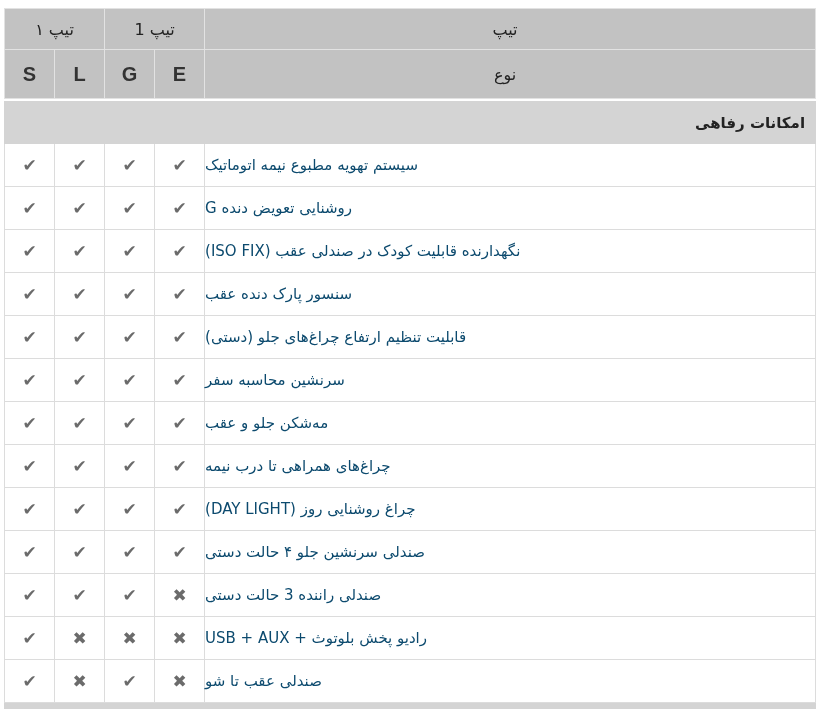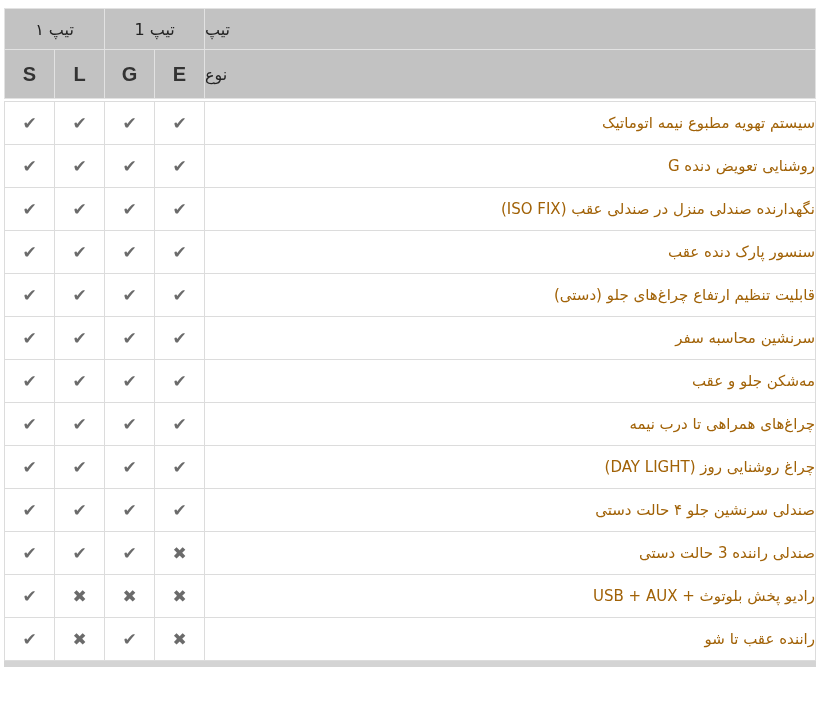--- a/index.html
+++ b/index.html
@@ -32,21 +32,21 @@
     col.c-label { width: 611px; }
     col.c-opt { width: 50px; }
     thead tr.r1 th, thead tr.r2 th {
       background: #c2c2c2;
       border-color: #e2e2e2;
       height: 40px;
       margin-top: 12px;
     }
     thead tr.r2 th { height: 48px; }
     thead th.label-h {
-      text-align: left;
+      text-align: center;
       padding-right: 10px;
       font-size: 16px;
       color: #222;
     }
     thead th.grp {
       text-align: center;
       font-size: 16px;
       color: #222;
     }
     thead th.opt {
@@ -69,23 +69,23 @@
       padding-right: 10px;
       font-size: 15px;
       font-weight: bold;
       color: #222;
     }
     tbody tr.row td {
       height: 42px;
       background: #ffffff;
     }
     tbody tr.row td.feat {
-      text-align: right;
+      text-align: left;
       font-size: 15px;
-      color: #a16207;
+      color: #0c4a6e;
     }
     tbody tr.row td.mark {
       text-align: center;
       color: #6b6b6b;
       font-size: 17px;
     }
     .footer-bar {
       height: 6px;
       background: #d4d4d4;
       width: 812px;
@@ -114,36 +114,39 @@
         <th class="opt">E</th>
         <th class="opt">G</th>
         <th class="opt">L</th>
         <th class="opt">S</th>
       </tr>
     </thead>
     <tbody id="tbody">
       <tr class="spacer">
           <td colspan="5"></td>
         </tr>
+      <tr class="section">
+        <td colspan="5">امکانات رفاهی</td>
+      </tr>
     <tr class="row">
           <td class="feat">سیستم تهویه مطبوع نیمه اتوماتیک</td>
           <td class="mark">✔</td>
           <td class="mark">✔</td>
           <td class="mark">✔</td>
           <td class="mark">✔</td>
         </tr>
         <tr class="row">
           <td class="feat">روشنایی تعویض دنده G</td>
           <td class="mark">✔</td>
           <td class="mark">✔</td>
           <td class="mark">✔</td>
           <td class="mark">✔</td>
         </tr>
         <tr class="row">
-          <td class="feat">نگهدارنده صندلی منزل در صندلی عقب (ISO FIX)</td>
+          <td class="feat">نگهدارنده قابلیت کودک در صندلی عقب (ISO FIX)</td>
           <td class="mark">✔</td>
           <td class="mark">✔</td>
           <td class="mark">✔</td>
           <td class="mark">✔</td>
         </tr>
         <tr class="row">
           <td class="feat">سنسور پارک دنده عقب</td>
           <td class="mark">✔</td>
           <td class="mark">✔</td>
           <td class="mark">✔</td>
@@ -199,21 +202,21 @@
           <td class="mark">✔</td>
         </tr>
         <tr class="row">
           <td class="feat">رادیو پخش بلوتوث + USB + AUX</td>
           <td class="mark">✖</td>
           <td class="mark">✖</td>
           <td class="mark">✖</td>
           <td class="mark">✔</td>
         </tr>
         <tr class="row">
-          <td class="feat">راننده عقب تا شو</td>
+          <td class="feat">صندلی عقب تا شو</td>
           <td class="mark">✖</td>
           <td class="mark">✔</td>
           <td class="mark">✖</td>
           <td class="mark">✔</td>
         </tr>
       </tbody>
   </table>
   <div class="footer-bar"></div>
 </div>
 

